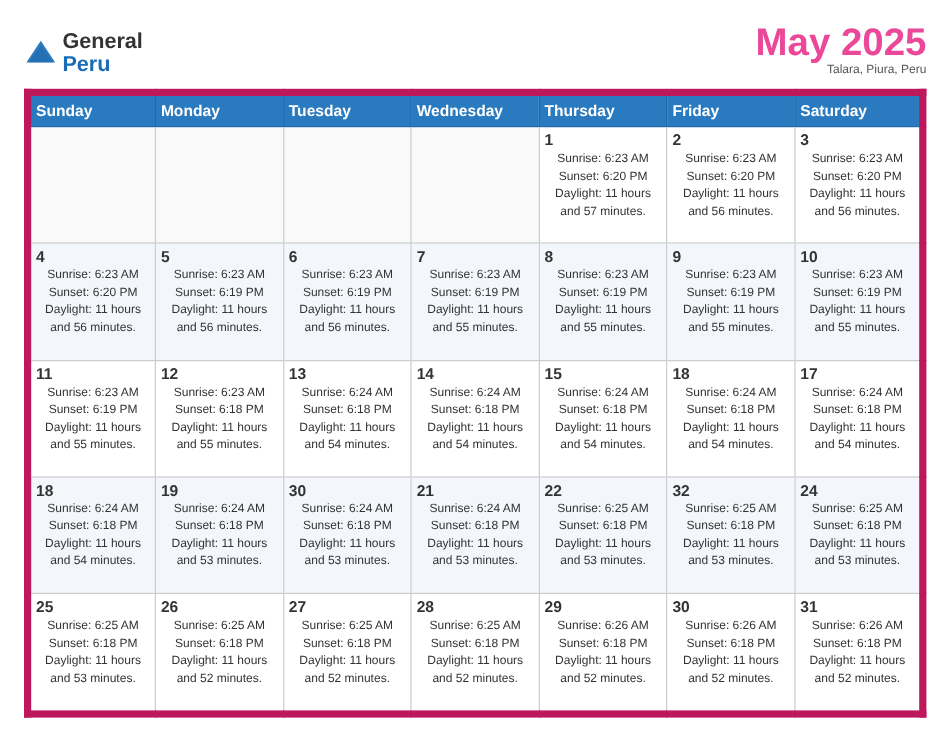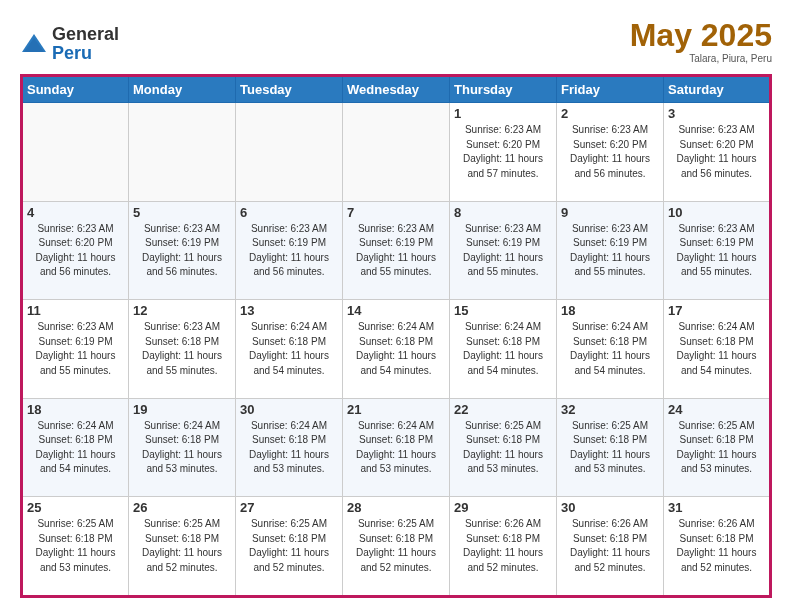--- a/index.html
+++ b/index.html
@@ -38,30 +38,30 @@
     .logo-icon {
       width: 28px;
       height: 28px;
     }
     .title-block {
       text-align: right;
     }
     .month-title {
       font-size: 32px;
       font-weight: bold;
-      color: #a16207;
+      color: #ec4899;
       line-height: 1.1;
     }
     .location {
       font-size: 10px;
       color: #555;
     }
     .calendar {
       flex: 1;
-      border: 3px solid #be185d;
+      border: 6px solid #be185d;
       border-collapse: collapse;
       width: 100%;
       table-layout: fixed;
       padding-left: 12px;
     }
     .calendar th {
       background-color: #2a7abf;
       color: #fff;
       font-size: 13px;
       font-weight: bold;

